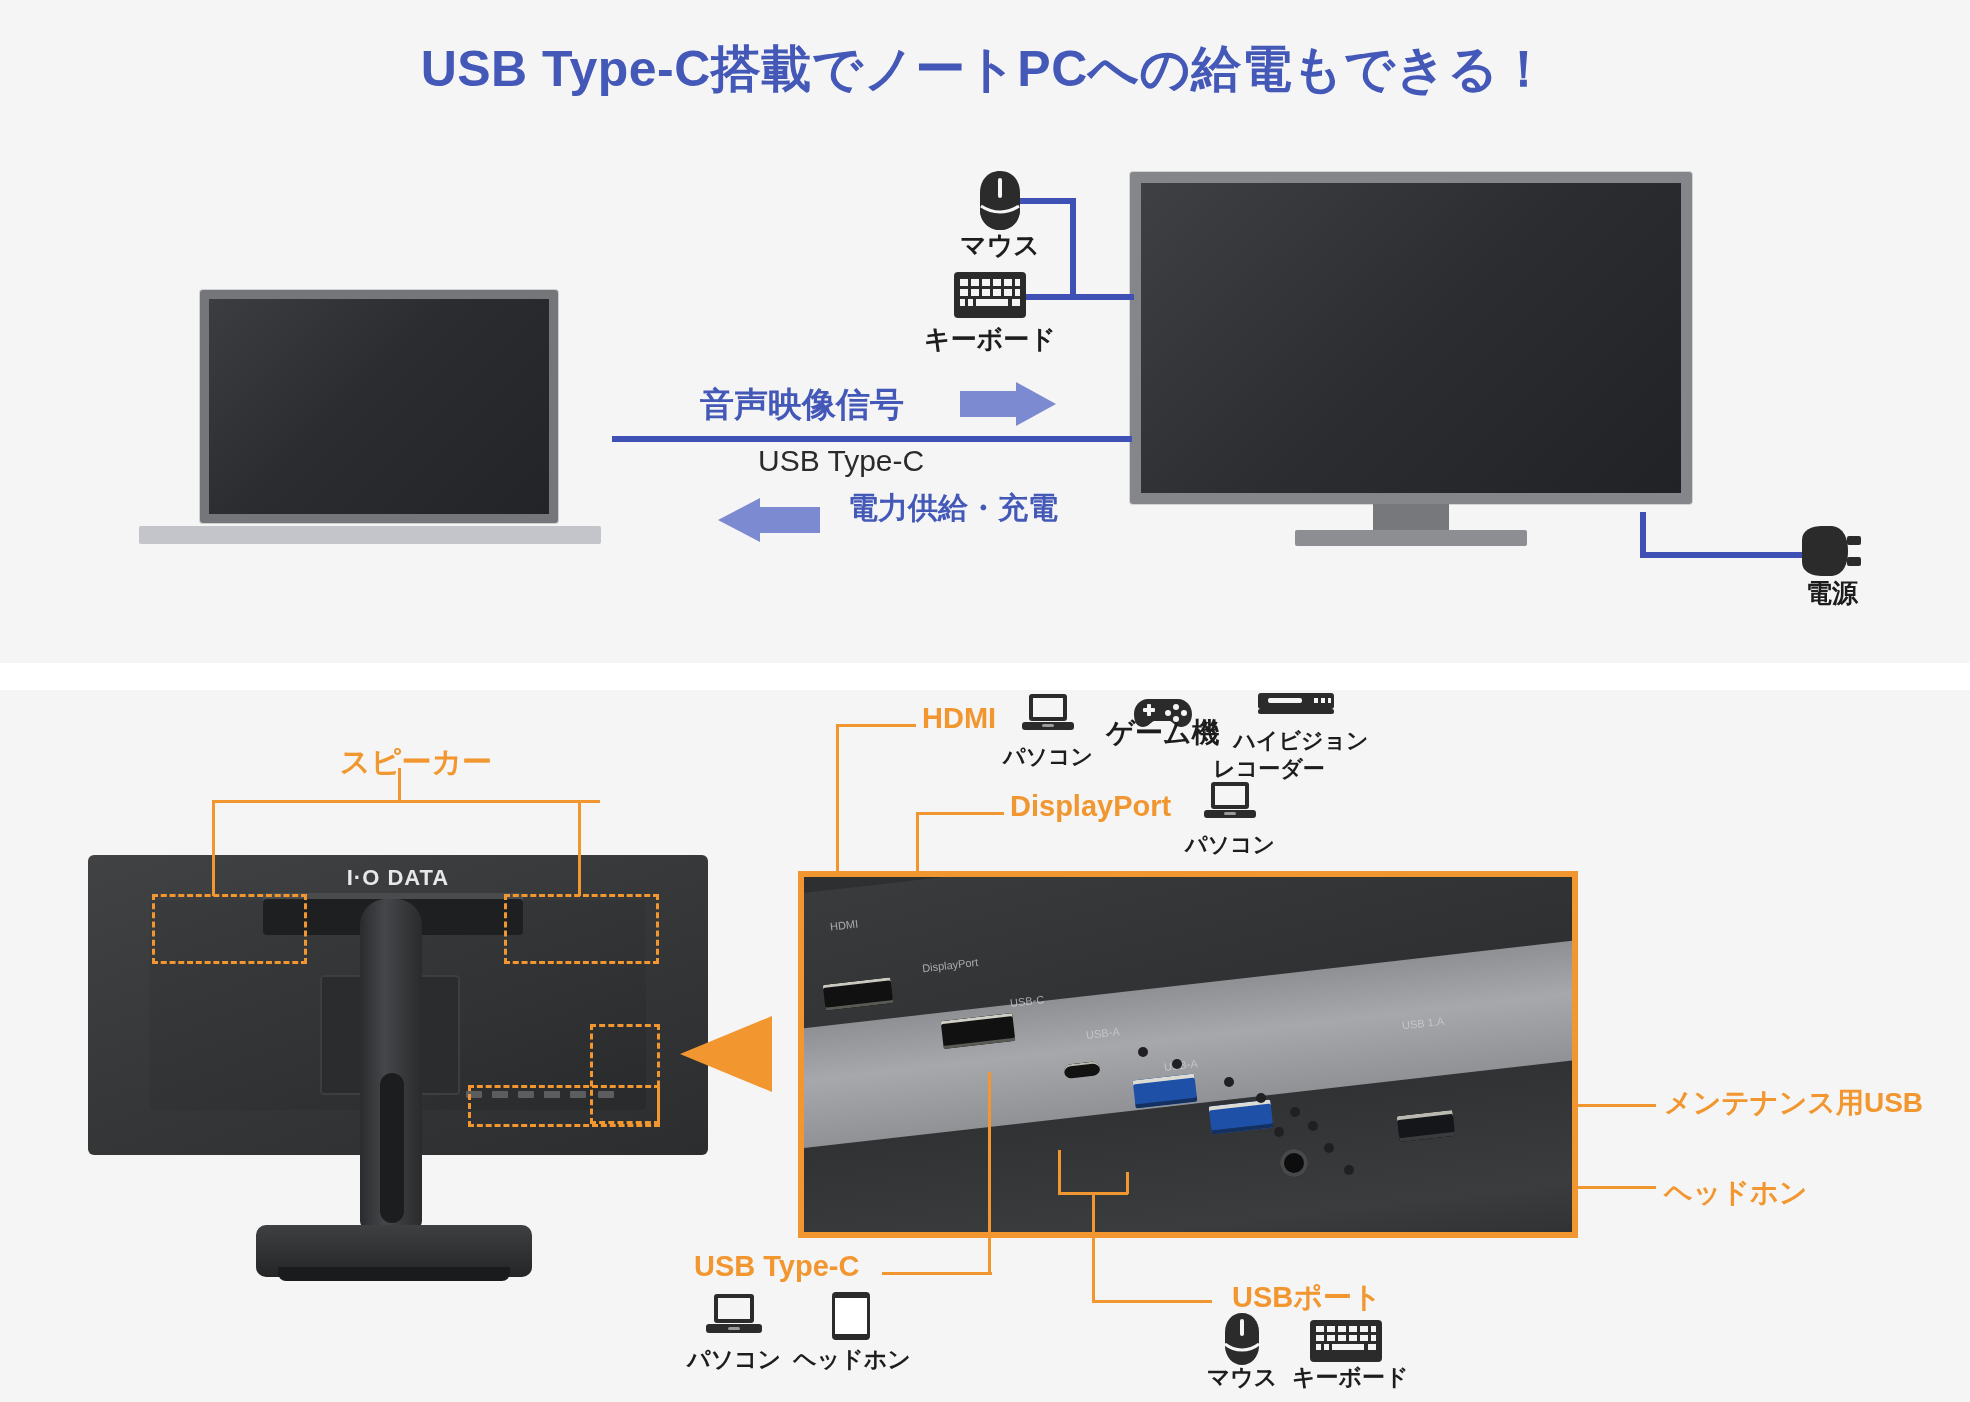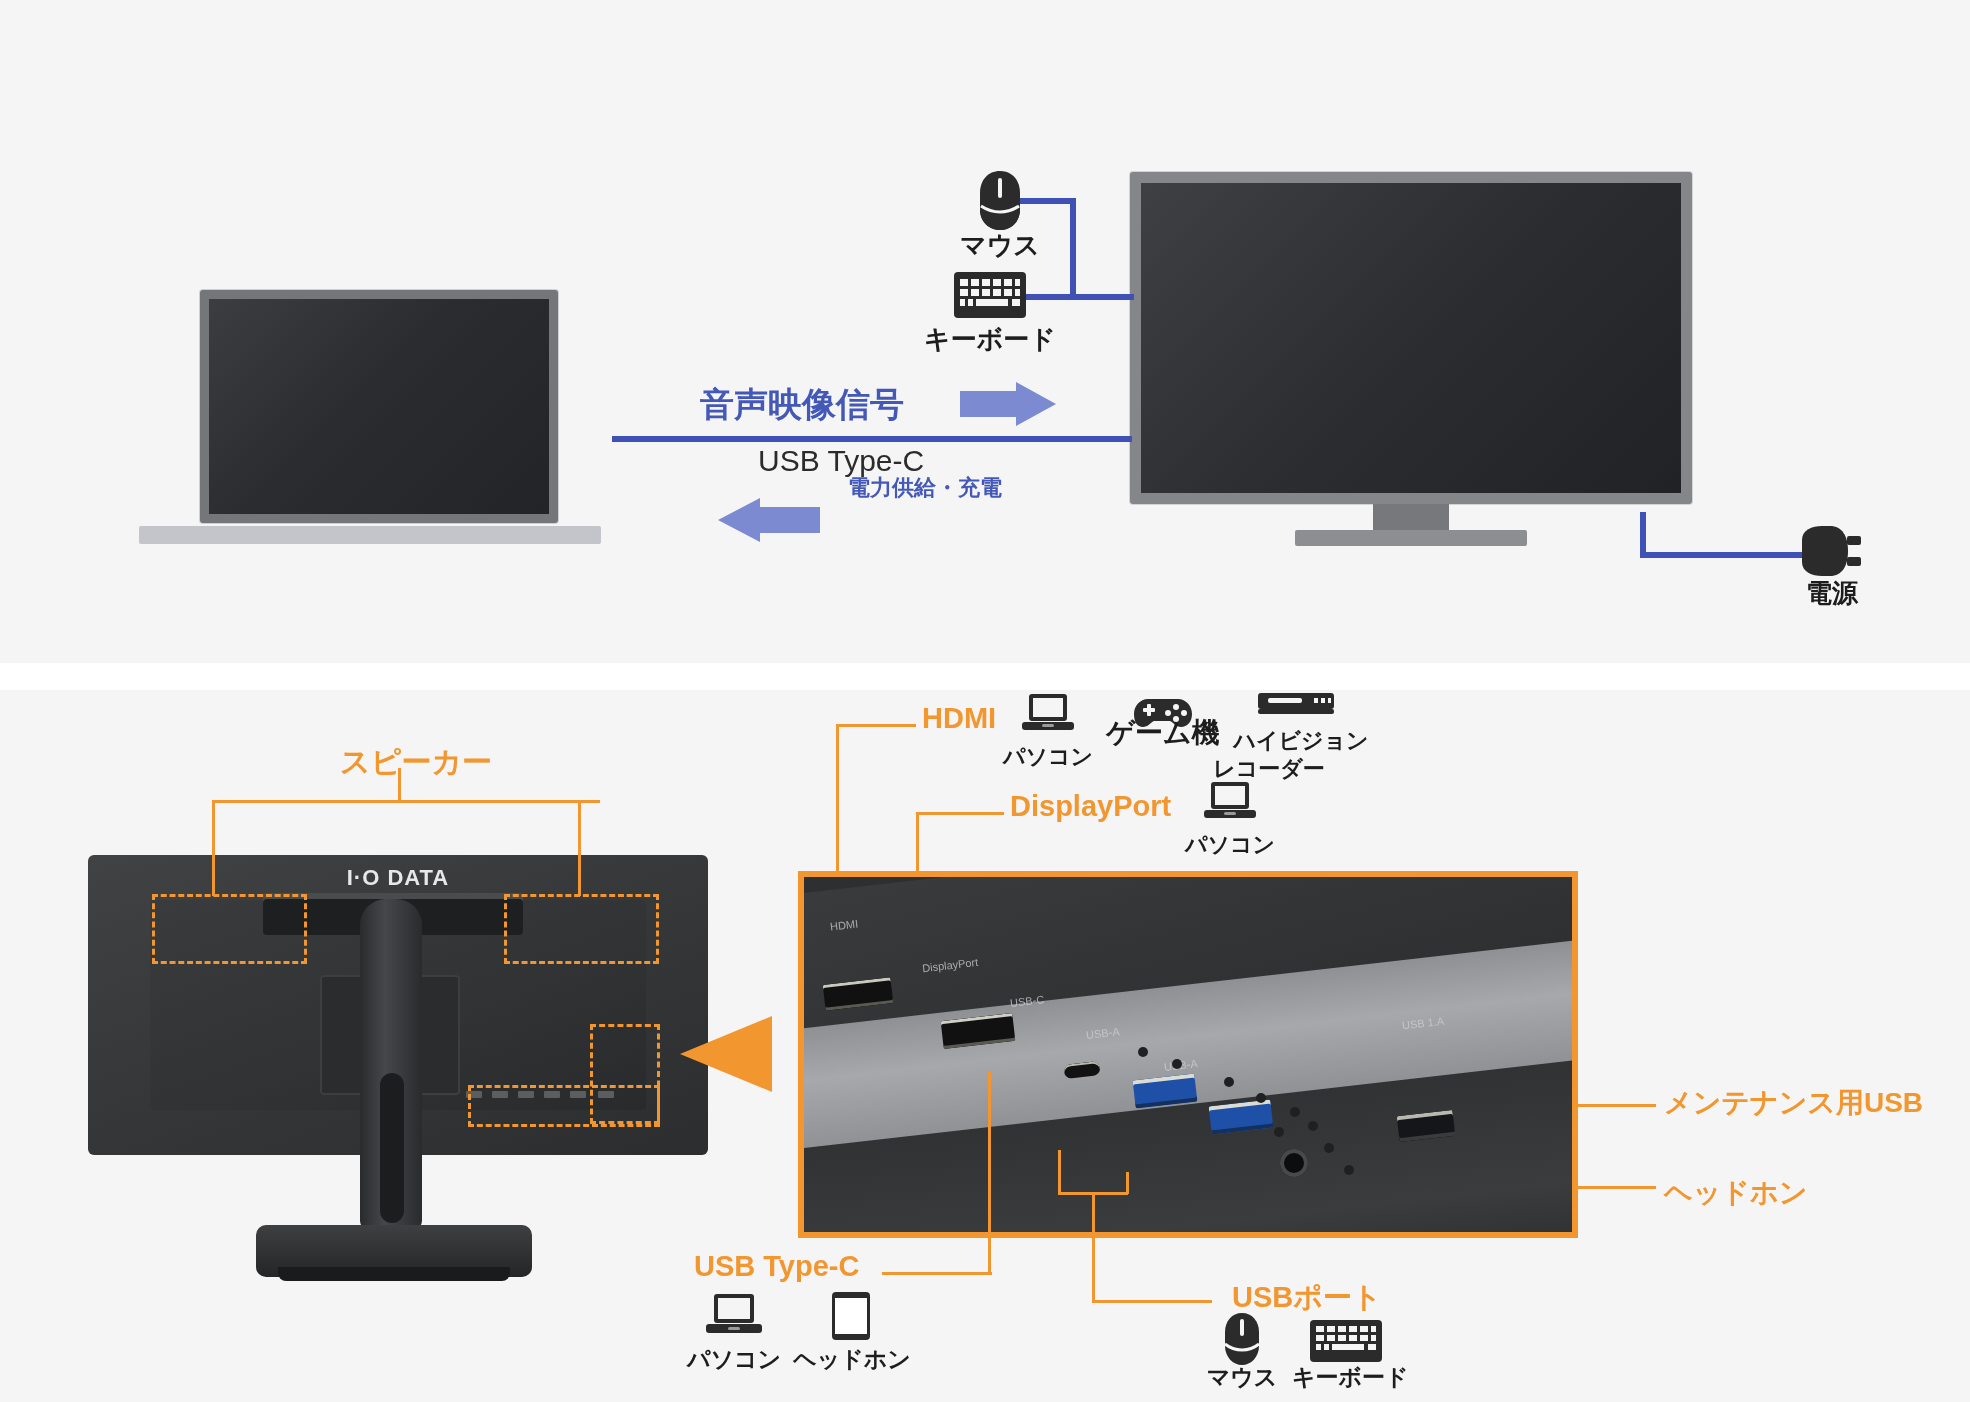--- a/index.html
+++ b/index.html
@@ -184,20 +184,21 @@
     border-top:38px solid transparent;
     border-bottom:38px solid transparent;
     border-right:92px solid #f2962f;
   }
 </style>
 </head>
 <body>
 
 <div class="panel" id="top-panel">
 
+  <div id="page-title">USB Type-C搭載でノートPCへの給電もできる！</div>
 
   <div class="laptop" style="left:200px;top:290px;">
     <div class="lid" style="width:340px;height:215px;">
       <div class="screen"></div>
     </div>
     <div class="base" style="width:462px;height:18px;margin-left:-61px;margin-top:3px;"></div>
   </div>
 
   <div class="monitor" style="left:1130px;top:172px;">
     <div class="bezel" style="width:540px;height:310px;">
@@ -256,21 +257,21 @@
     <div class="shaft" style="left:0;top:9px;width:62px;height:26px;"></div>
     <div class="head" style="left:56px;top:0;border-top:22px solid transparent;border-bottom:22px solid transparent;border-left:40px solid #7b8ad1;"></div>
   </div>
 
   <div class="black-label" style="left:758px;top:444px;font-size:30px;">USB Type-C</div>
 
   <div class="big-arrow" style="left:718px;top:498px;">
     <div class="shaft" style="left:40px;top:9px;width:62px;height:26px;"></div>
     <div class="head" style="left:0;top:0;border-top:22px solid transparent;border-bottom:22px solid transparent;border-right:42px solid #7b8ad1;"></div>
   </div>
-  <div class="blue-label" style="left:848px;top:473px;font-size:22px;">電力供給・充電</div>
+  <div class="blue-label" style="left:848px;top:488px;font-size:30px;">電力供給・充電</div>
 
   <div class="icon" style="left:1800px;top:520px;">
     <svg width="62" height="62" viewBox="0 0 62 62">
       <path d="M2 20 C2 10 12 6 22 6 L30 6 C42 6 48 16 48 31 C48 46 42 56 30 56 L22 56 C12 56 2 52 2 42 Z" fill="#2b2b2b"></path>
       <rect x="47" y="16" width="14" height="9" rx="2" fill="#2b2b2b"></rect>
       <rect x="47" y="37" width="14" height="9" rx="2" fill="#2b2b2b"></rect>
     </svg>
   </div>
   <div class="icon-caption" style="left:1782px;top:576px;width:100px;font-size:26px;">電源</div>
 </div>

